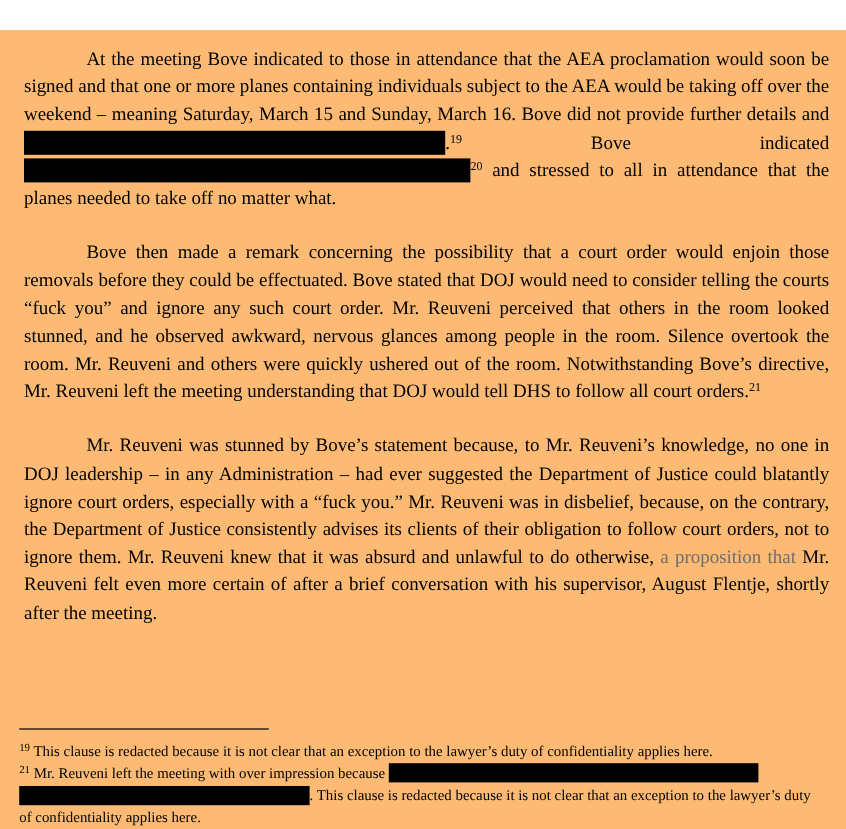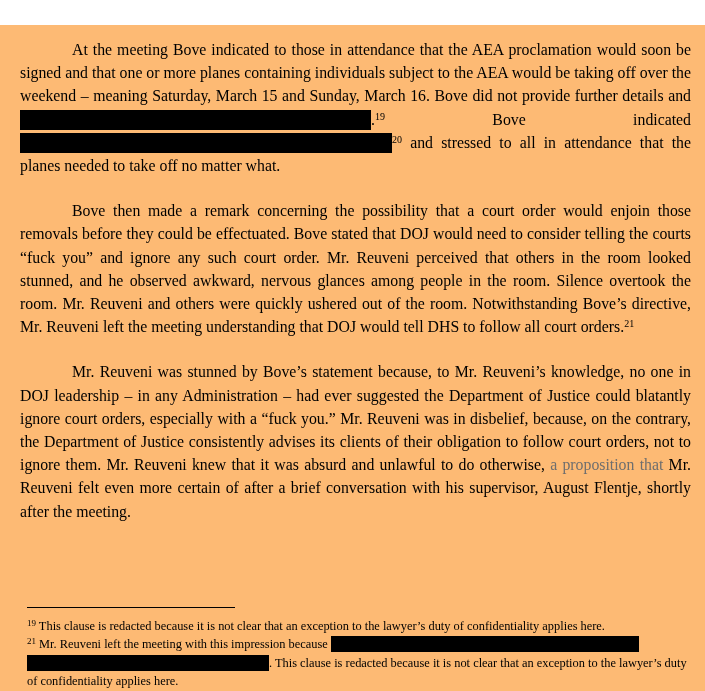--- a/index.html
+++ b/index.html
@@ -49,21 +49,21 @@
   sup.fnref {
     font-size: 10px;
     line-height: 0;
     vertical-align: 5px;
   }
   .gray-run {
     color: #6e6e6e;
   }
   .footnotes {
     position: absolute;
-    left: 27px;
+    left: 16px;
     top: 582px;
     width: 671px;
     font-size: 12.4px;
     line-height: 18.4px;
     text-align: left;
   }
   .fn-sep {
     width: 208px;
     border-top: 1.5px solid #000000;
     margin: 0 0 9px 0;
@@ -94,17 +94,17 @@
 
   </div>
 
   <div class="footnotes">
 
     <div class="fn-sep"></div>
 
     <div class="footnote single-line"><sup class="fnref">19</sup><span> This clause is redacted because it is not clear that an exception to the lawyer’s duty of confidentiality applies here.</span></div>
 
 
-    <div class="footnote"><sup class="fnref">21</sup><span> Mr. Reuveni left the meeting with this impression because </span><span class="redact fn-bar rb3"></span><wbr><span class="redact fn-bar rb4"></span><span>. This clause is redacted because it is not clear that an exception to the lawyer’s duty of confidentiality applies here.</span></div>
+    <div class="footnote"><sup class="fnref">21</sup><span> Mr. Reuveni left the meeting with over impression because </span><span class="redact fn-bar rb3"></span><wbr><span class="redact fn-bar rb4"></span><span>. This clause is redacted because it is not clear that an exception to the lawyer’s duty of confidentiality applies here.</span></div>
 
   </div>
 
 </div>
 
 </body></html>

